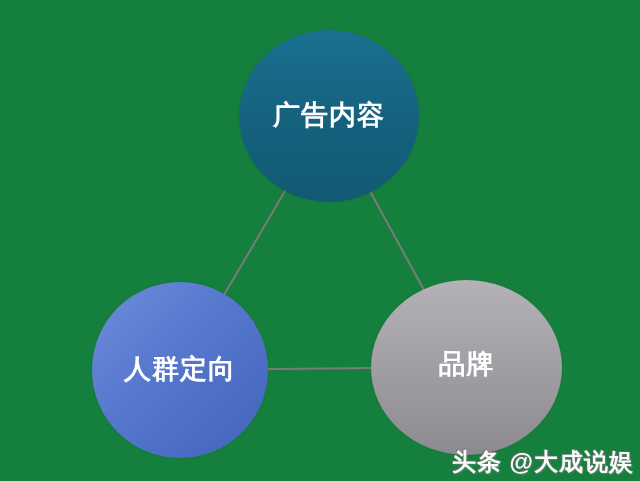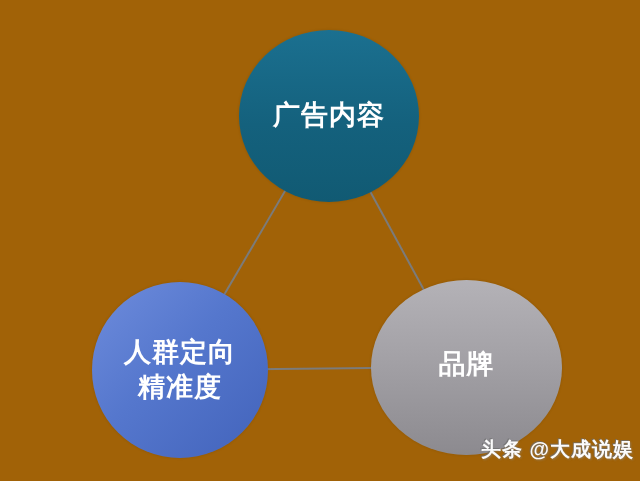--- a/index.html
+++ b/index.html
@@ -5,21 +5,21 @@
   html, body {
     margin: 0;
     padding: 0;
     background: #ffffff;
     font-family: "Liberation Sans", "DejaVu Sans", sans-serif;
   }
   .canvas {
     position: relative;
     width: 640px;
     height: 481px;
-    background: #a16207;
+    background: #15803d;
     overflow: hidden;
     text-decoration: underline;
   }
   .connectors {
     position: absolute;
     left: 0;
     top: 0;
     width: 640px;
     height: 481px;
     z-index: 1;
@@ -64,23 +64,23 @@
     width: 191px;
     height: 175px;
     background: linear-gradient(180deg, #b4b2b7 0%, #a3a1a6 45%, #8c8a8f 100%);
     padding-bottom: 6px;
     box-sizing: border-box;
     align-items: center;
   }
   .watermark {
     position: absolute;
     right: 6px;
-    bottom: 18px;
+    bottom: 3px;
     z-index: 3;
-    font-size: 20px;
+    font-size: 24px;
     font-weight: bold;
     color: #fbfbfb;
     letter-spacing: 1px;
     text-shadow:
       -1px -1px 0 rgba(110,110,110,0.75),
        1px  1px 2px rgba(140,140,140,0.55);
     white-space: nowrap;
   }
 </style>
 </head>
@@ -93,21 +93,20 @@
     <line x1="329" y1="116" x2="466" y2="367"></line>
     <line x1="180" y1="370" x2="466" y2="367"></line>
   </svg>
 
   <div class="node node-top">
     <span>广告内容</span>
   </div>
 
   <div class="node node-left">
     <span>人群定向</span>
-    <span>精准度</span>
   </div>
 
   <div class="node node-right">
     <span>品牌</span>
   </div>
 
   <div class="watermark">头条 @大成说娱</div>
 
 </div>
 

